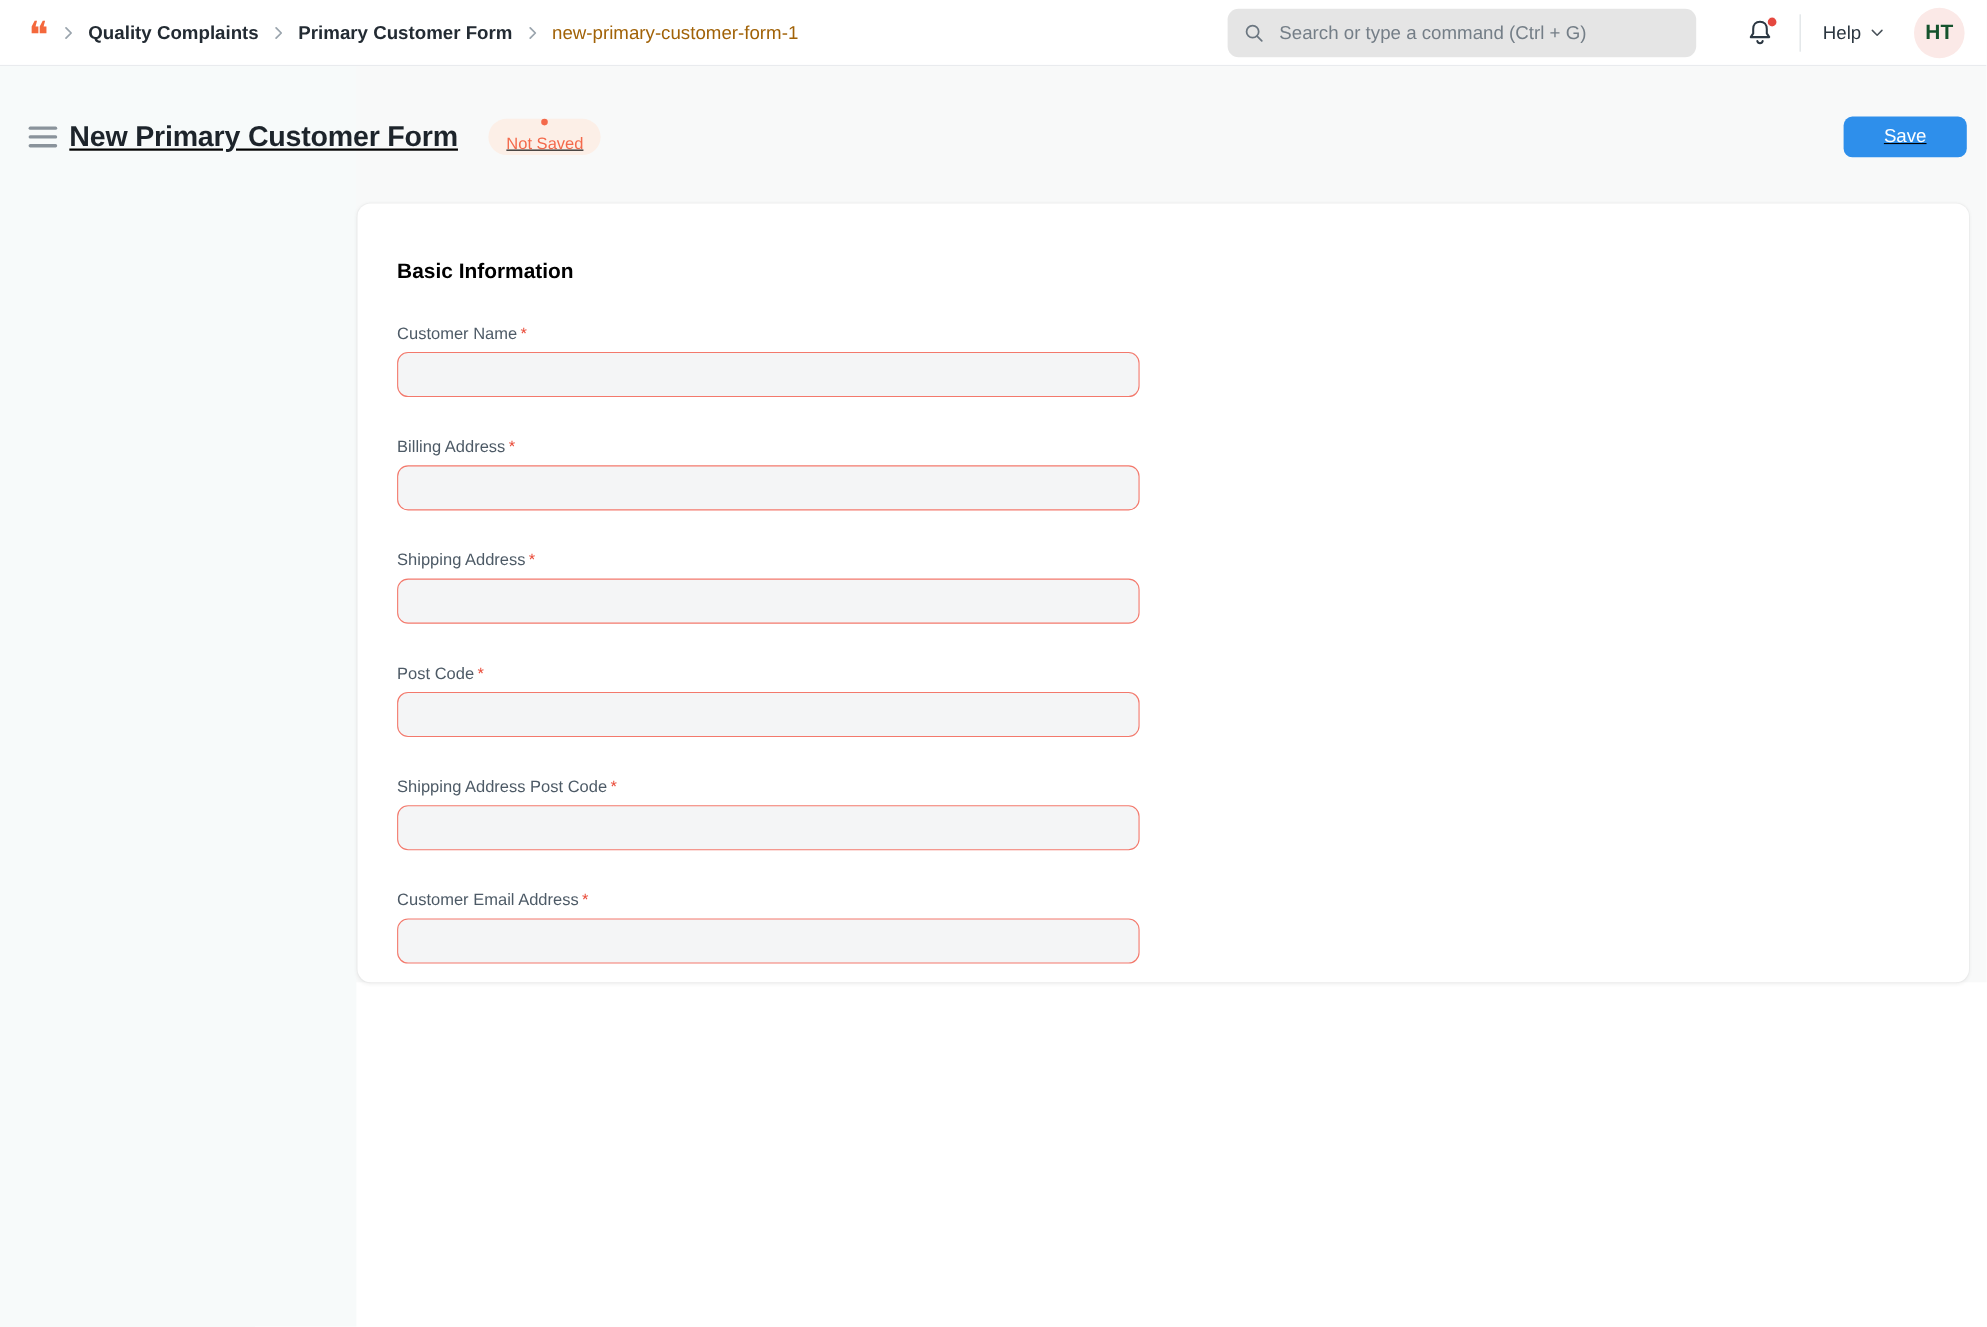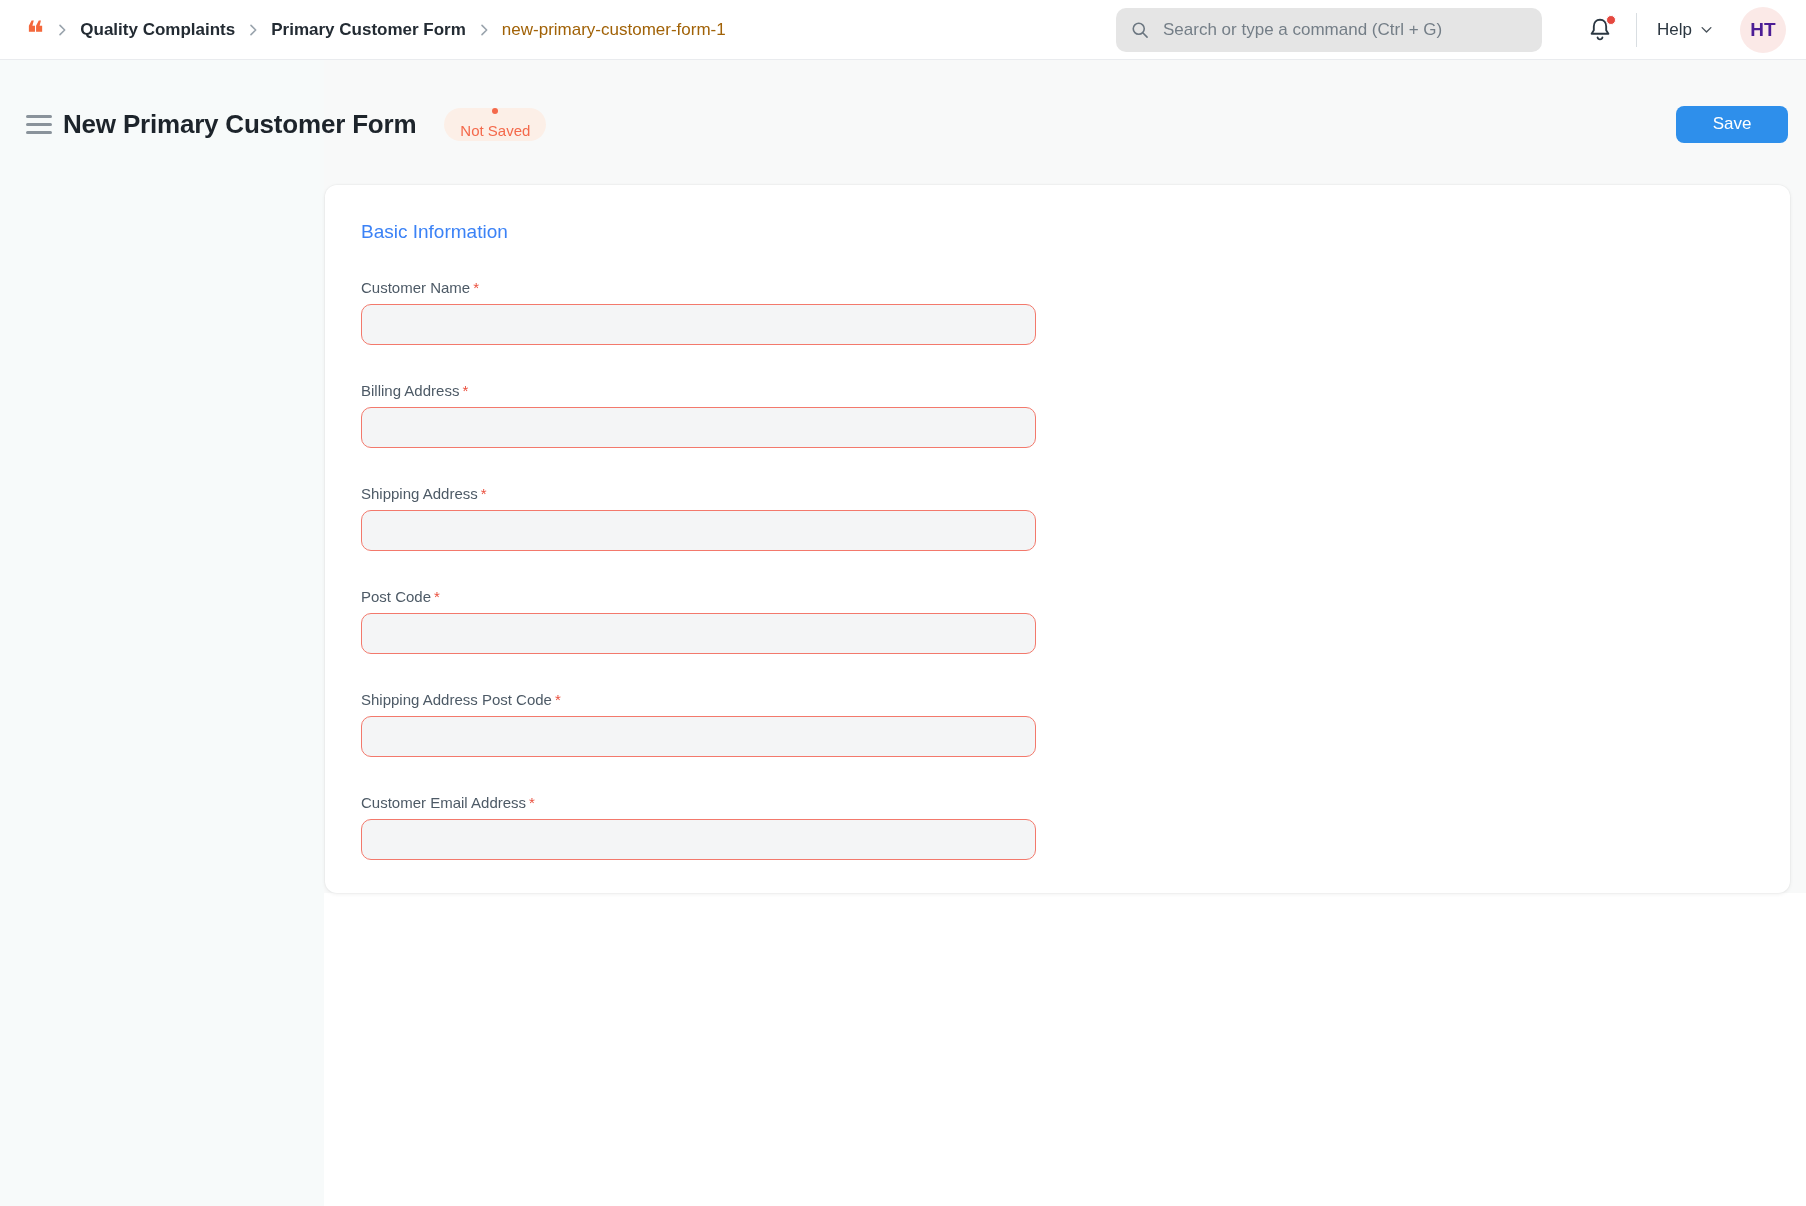--- a/index.html
+++ b/index.html
@@ -49,34 +49,34 @@
   .notif-dot {
     position: absolute; top: -1px; right: -2px;
     width: 10px; height: 10px; border-radius: 50%;
     background: #E5483F; border: 1px solid #ffffff;
   }
   .nav-divider { width: 1px; height: 34px; background: #D9DEE2; margin: 0 20px 0 22px; }
   .help { display: flex; align-items: center; gap: 7px; font-size: 17px; color: #2B3640; cursor: pointer; justify-content: flex-end; }
   .avatar {
     margin-left: 26px;
     width: 46px; height: 46px; border-radius: 50%;
-    background: #FBE9E7; color: #4c1d95;
+    background: #FBE9E7; color: #14532d;
     font-size: 19px; font-weight: 700;
     display: flex; align-items: center; justify-content: center;
     cursor: pointer; user-select: none;
   }
 
   
   .page-area { position: absolute; top: 60px; left: 0; right: 0; bottom: 0; background: #ffffff; }
   .gray-backdrop { position: absolute; top: 0; left: 0; right: 0; height: 833px; background: #F8F9F9; }
   .left-rail { position: absolute; top: 0; left: 0; bottom: 0; width: 324px; background: #F7FAFA; }
 
   .page-head {
     position: absolute; top: 44px; left: 26px; right: 18px; height: 40px;
-    display: flex; align-items: center;
+    display: flex; align-items: center; text-decoration: underline;
   }
   .menu-btn { width: 26px; height: 22px; display: flex; flex-direction: column; justify-content: center; gap: 5px; cursor: pointer; }
   .menu-btn span { display: block; width: 26px; height: 3px; border-radius: 2px; background: #8A939B; }
   .page-title { font-size: 26px; font-weight: 700; color: #1D242B; margin-left: 11px; white-space: nowrap; letter-spacing: -0.2px; }
   .status-badge {
     margin-left: 28px; height: 33px; padding: 0 16px;
     background: #FCEFE7; color: #F4694B;
     border-radius: 999px; font-size: 15px; font-weight: 500;
     display: flex; align-items: center; gap: 8px; white-space: nowrap; flex-direction: column;
   }
@@ -90,21 +90,21 @@
   }
 
   
   .form-card {
     position: absolute; left: 325px; top: 125px;
     width: 1465px; height: 708px;
     background: #ffffff; border-radius: 12px;
     box-shadow: 0 0 0 1px rgba(0,0,0,0.02), 0 1px 4px rgba(0,0,0,0.07);
     padding: 34px 36px;
   }
-  .section-title { font-size: 19px; font-weight: 400; color: #3b82f6; margin: 2px 0 36px 0; }
+  .section-title { font-size: 19px; font-weight: 700; color: #000000; margin: 18px 0 36px 0; }
   .field { margin-bottom: 37px; width: 675px; }
   .field label { display: block; font-size: 15px; color: #4D5A66; margin-bottom: 8px; }
   .req { color: #EA4F3D; margin-left: 3px; }
   .field input {
     width: 100%; height: 41px;
     border: 1px solid #F3796C; background: #F4F5F6;
     border-radius: 10px; padding: 0 14px;
     font-size: 16px; color: #33404A; outline: none;
     font-family: inherit;
   }

